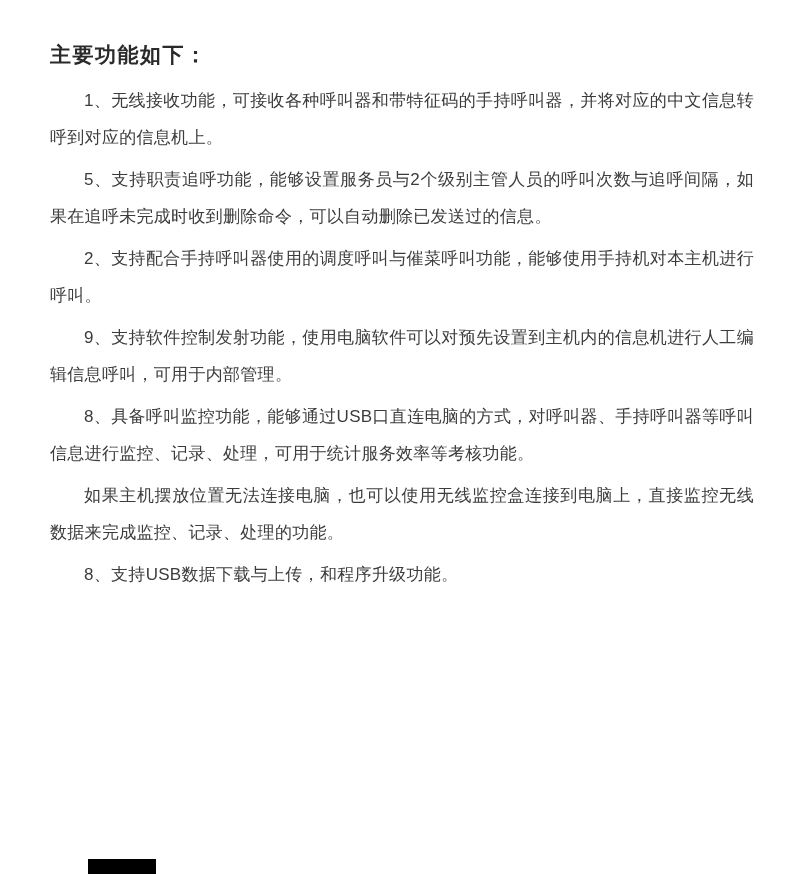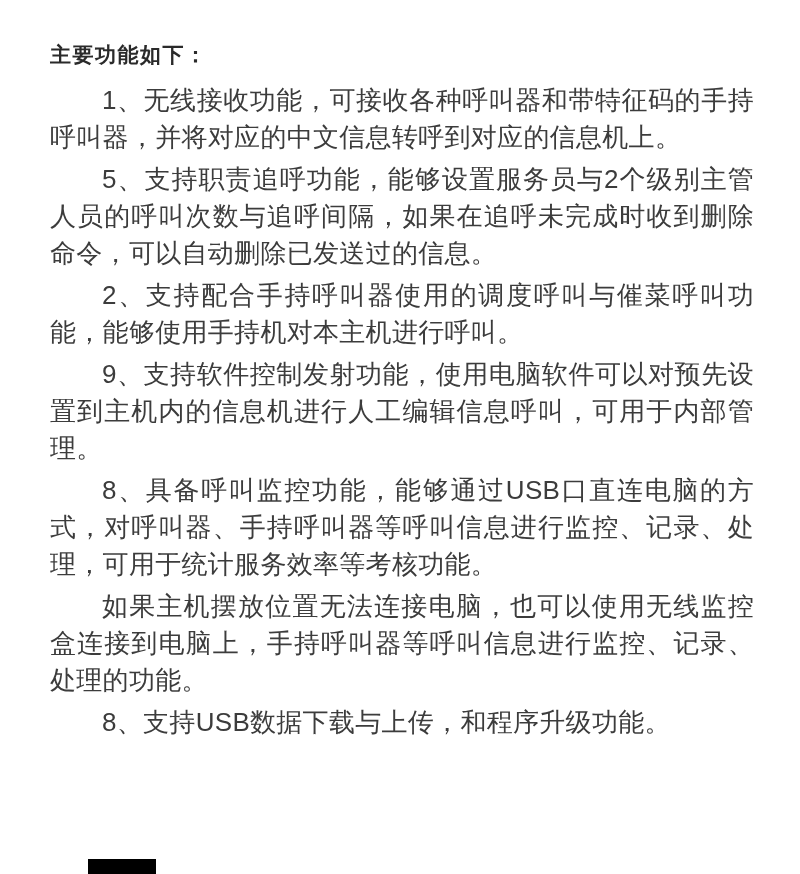--- a/index.html
+++ b/index.html
@@ -20,21 +20,21 @@
   }
   .page-title {
     font-size: 21px;
     line-height: 30px;
     font-weight: bold;
     color: #2a2a2a;
     letter-spacing: 1.5px;
     margin-bottom: 12px;
   }
   .content p {
-    font-size: 26px;
+    font-size: 17px;
     line-height: 37px;
     color: #3c3c3c;
     text-align: justify;
     text-indent: 2em;
     letter-spacing: 0.3px;
     margin-bottom: 5px;
   }
   .footer-bar {
     position: absolute;
     left: 88px;
@@ -48,17 +48,17 @@
 <body>
 
 <div class="doc">
   <div class="content">
     <div class="page-title">主要功能如下：</div>
     <p>1、无线接收功能，可接收各种呼叫器和带特征码的手持呼叫器，并将对应的中文信息转呼到对应的信息机上。</p>
     <p>5、支持职责追呼功能，能够设置服务员与2个级别主管人员的呼叫次数与追呼间隔，如果在追呼未完成时收到删除命令，可以自动删除已发送过的信息。</p>
     <p>2、支持配合手持呼叫器使用的调度呼叫与催菜呼叫功能，能够使用手持机对本主机进行呼叫。</p>
     <p>9、支持软件控制发射功能，使用电脑软件可以对预先设置到主机内的信息机进行人工编辑信息呼叫，可用于内部管理。</p>
     <p>8、具备呼叫监控功能，能够通过USB口直连电脑的方式，对呼叫器、手持呼叫器等呼叫信息进行监控、记录、处理，可用于统计服务效率等考核功能。</p>
-    <p>如果主机摆放位置无法连接电脑，也可以使用无线监控盒连接到电脑上，手持呼叫器等呼叫信息进行监控、记录、处理的功能。</p>
+    <p>如果主机摆放位置无法连接电脑，也可以使用无线监控盒连接到电脑上，直接监控无线数据来完成监控、记录、处理的功能。</p>
     <p>8、支持USB数据下载与上传，和程序升级功能。</p>
   </div>
   <div class="footer-bar"></div>
 </div>
 
 </body></html>

